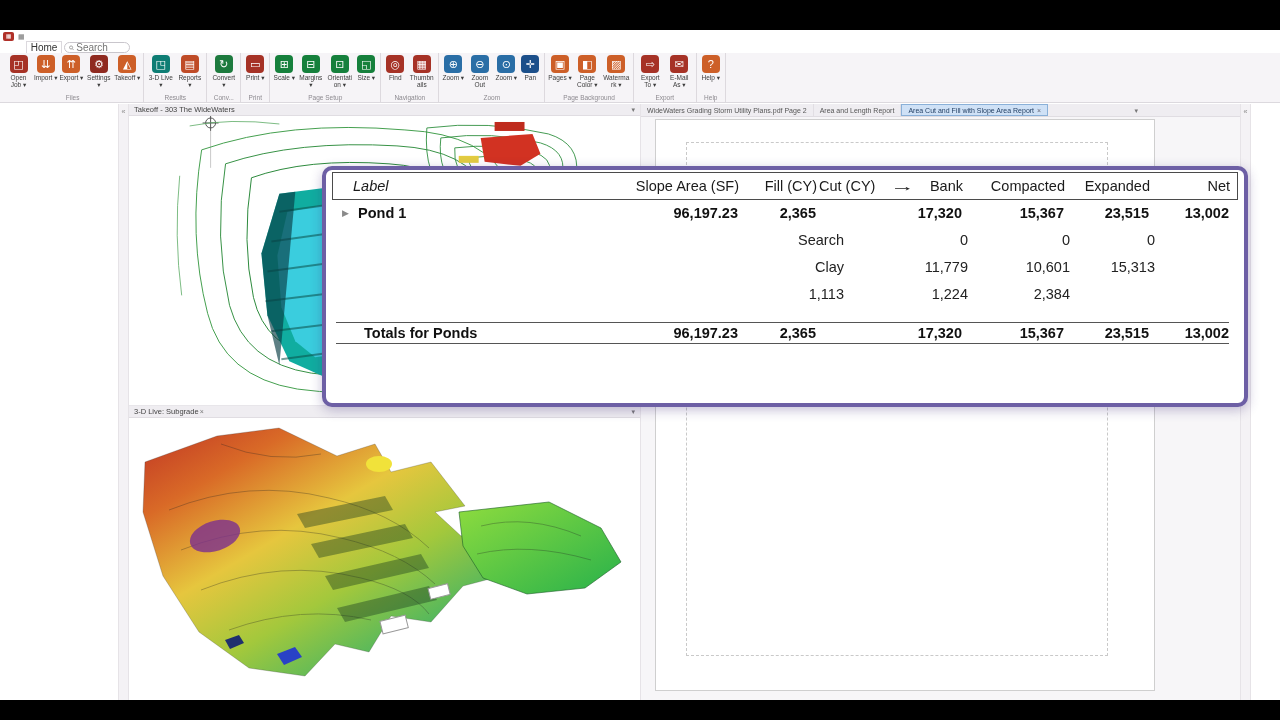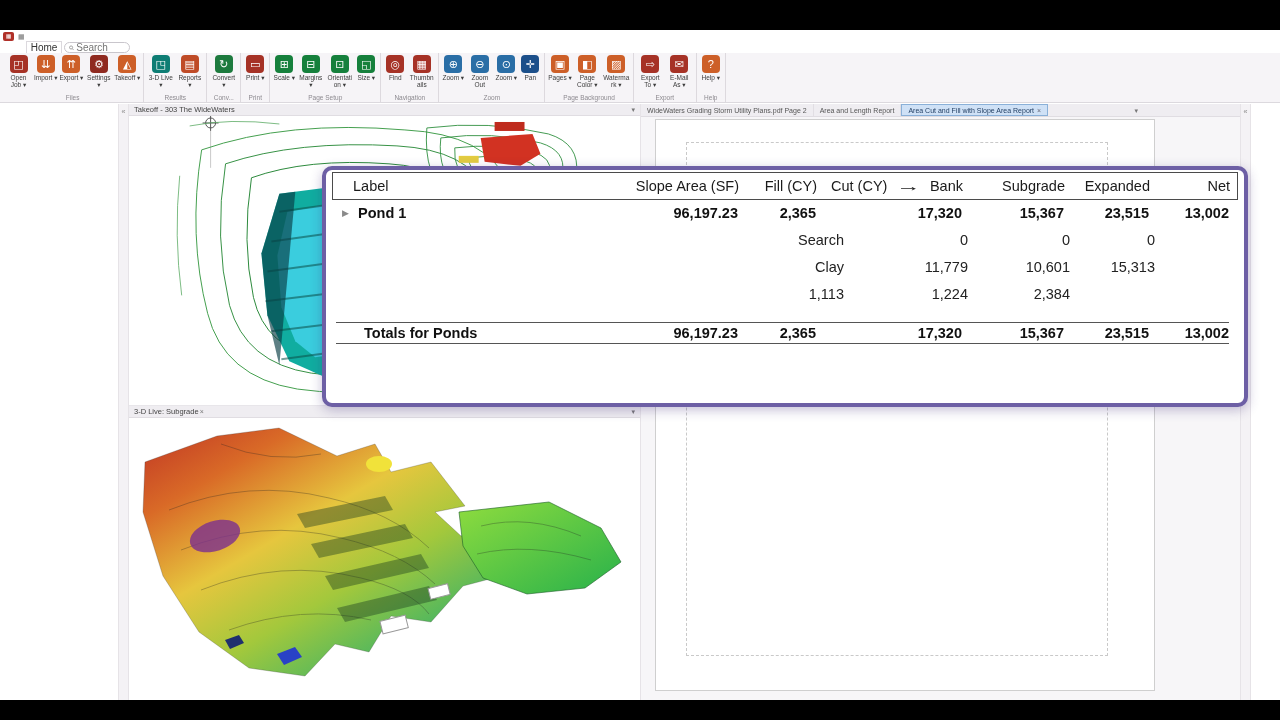--- a/index.html
+++ b/index.html
@@ -52,22 +52,22 @@
   .page{position:absolute;left:14px;top:2px;width:500px;height:572px;background:#fff;border:1px solid #cfcfcf;}
   .pmargins{position:absolute;left:30px;right:46px;top:22px;bottom:34px;border:1px dashed #c9c9c9;}
 
   
   .popup{position:absolute;left:322px;top:166px;width:926px;height:241px;background:#fff;border:4px solid #6d5fa5;border-radius:10px;box-shadow:0 3px 12px rgba(60,40,120,.3);z-index:40;overflow:hidden;padding:2px 6px 0 6px;}
   .rheader{border:1px solid #4b4b4b;height:28px;display:flex;align-items:center;background:#fff;}
   .rtable{display:grid;grid-template-columns:226px 176px 78px 146px 102px 85px 80px;align-items:center;width:893px;margin-left:4px;}
   .rtable .c{text-align:right;white-space:nowrap;font-size:14.5px;color:#1b1b1b;}
   .rtable .c.left{text-align:left;}
   .hdr{font-size:15px;color:#2b2b2b;font-weight:400;}
-  .hdr.left{padding-left:16px;}
-  .cutbank{display:flex;justify-content:flex-end;align-items:center;gap:12px;}
+  .hdr.left{padding-left:16px;font-style:italic;}
+  .cutbank{display:flex;justify-content:flex-end;align-items:center;gap:18px;}
   .cutbank .arrow{display:inline-block;transform:scaleX(1.7);margin:0 2px;}
   .section{font-size:15.5px;font-weight:700;color:#111;margin:6px 0 0 0;height:22px;line-height:22px;}
   .prow{height:26px;}
   .prow .c,.trow .c{font-weight:700;color:#111;}
   .lblcell{display:flex;align-items:center;}
   .tri{width:22px;color:#8a8a8a;font-size:9px;padding-left:6px;cursor:pointer;flex:none;}
   .mrow{display:grid;grid-template-columns:508px 124px 102px 85px 60px;align-items:center;width:893px;margin-left:4px;height:27px;}
   .mrow .c{text-align:right;white-space:nowrap;font-size:14.5px;color:#222;}
   .trow{border-top:1px solid #555;border-bottom:1px solid #555;height:22px;margin-top:15px;}
   .trow .left{padding-left:28px;}
@@ -378,21 +378,21 @@
     <div class="rheader">
       <div class="rtable">
         <div class="c left hdr">Label</div>
         <div class="c hdr">Slope Area (SF)</div>
         <div class="c hdr">Fill (CY)</div>
         <div class="c hdr cutbank">
           <span>Cut (CY)</span>
           <span class="arrow">→</span>
           <span>Bank</span>
         </div>
-        <div class="c hdr">Subgrade</div>
+        <div class="c hdr">Compacted</div>
         <div class="c hdr">Expanded</div>
         <div class="c hdr">Net</div>
       </div>
     </div>
     <div class="rtable prow">
       <div class="c left lblcell">
         <span class="tri">▶</span>
         <span>Pond 1</span>
       </div>
       <div class="c">96,197.23</div>

